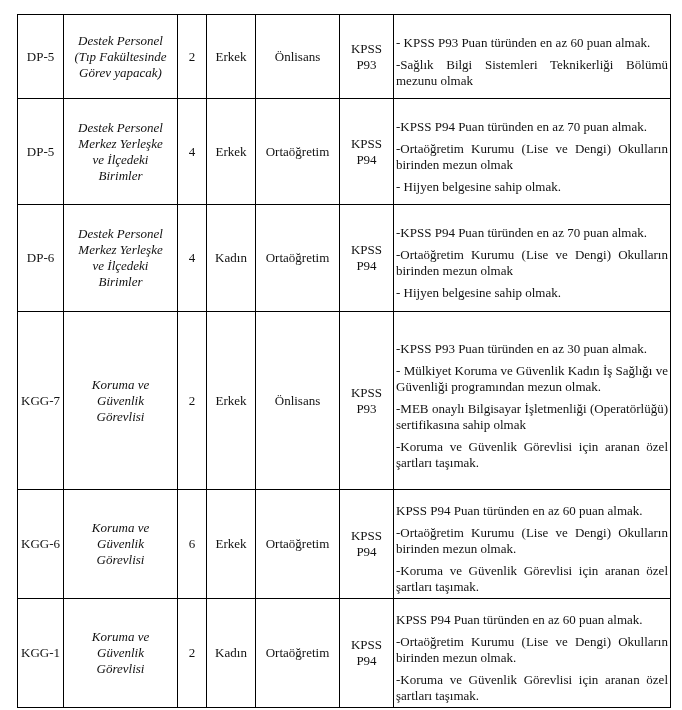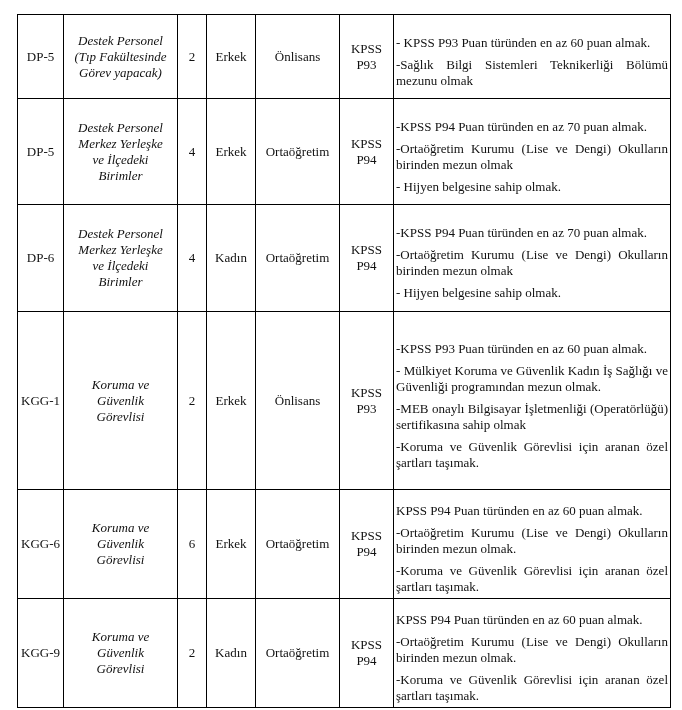--- a/index.html
+++ b/index.html
@@ -114,28 +114,28 @@
         <td>Ortaöğretim</td>
         <td class="kpss-cell">KPSS P94</td>
         <td class="req-cell">
           <p>-KPSS P94 Puan türünden en az 70 puan almak.</p>
           <p>-Ortaöğretim Kurumu (Lise ve Dengi) Okulların birinden mezun olmak</p>
           <p>- Hijyen belgesine sahip olmak.</p>
         </td>
       </tr>
 
       <tr class="r3">
-        <td>KGG-1</td>
+        <td>KGG-7</td>
         <td class="title-cell">Koruma ve Güvenlik Görevlisi</td>
         <td>2</td>
         <td>Erkek</td>
         <td>Önlisans</td>
         <td class="kpss-cell">KPSS P93</td>
         <td class="req-cell">
-          <p>-KPSS P93 Puan türünden en az 60 puan almak.</p>
+          <p>-KPSS P93 Puan türünden en az 30 puan almak.</p>
           <p>- Mülkiyet Koruma ve Güvenlik Kadın İş Sağlığı ve Güvenliği programından mezun olmak.</p>
           <p>-MEB onaylı Bilgisayar İşletmenliği (Operatörlüğü) sertifikasına sahip olmak</p>
           <p>-Koruma ve Güvenlik Görevlisi için aranan özel şartları taşımak.</p>
         </td>
       </tr>
 
       <tr class="r4">
         <td>KGG-6</td>
         <td class="title-cell">Koruma ve Güvenlik Görevlisi</td>
         <td>6</td>
@@ -143,21 +143,21 @@
         <td>Ortaöğretim</td>
         <td class="kpss-cell">KPSS P94</td>
         <td class="req-cell">
           <p>KPSS P94 Puan türünden en az 60 puan almak.</p>
           <p>-Ortaöğretim Kurumu (Lise ve Dengi) Okulların birinden mezun olmak.</p>
           <p>-Koruma ve Güvenlik Görevlisi için aranan özel şartları taşımak.</p>
         </td>
       </tr>
 
       <tr class="r5">
-        <td>KGG-9</td>
+        <td>KGG-1</td>
         <td class="title-cell">Koruma ve Güvenlik Görevlisi</td>
         <td>2</td>
         <td>Kadın</td>
         <td>Ortaöğretim</td>
         <td class="kpss-cell">KPSS P94</td>
         <td class="req-cell">
           <p>KPSS P94 Puan türünden en az 60 puan almak.</p>
           <p>-Ortaöğretim Kurumu (Lise ve Dengi) Okulların birinden mezun olmak.</p>
           <p>-Koruma ve Güvenlik Görevlisi için aranan özel şartları taşımak.</p>
         </td>

